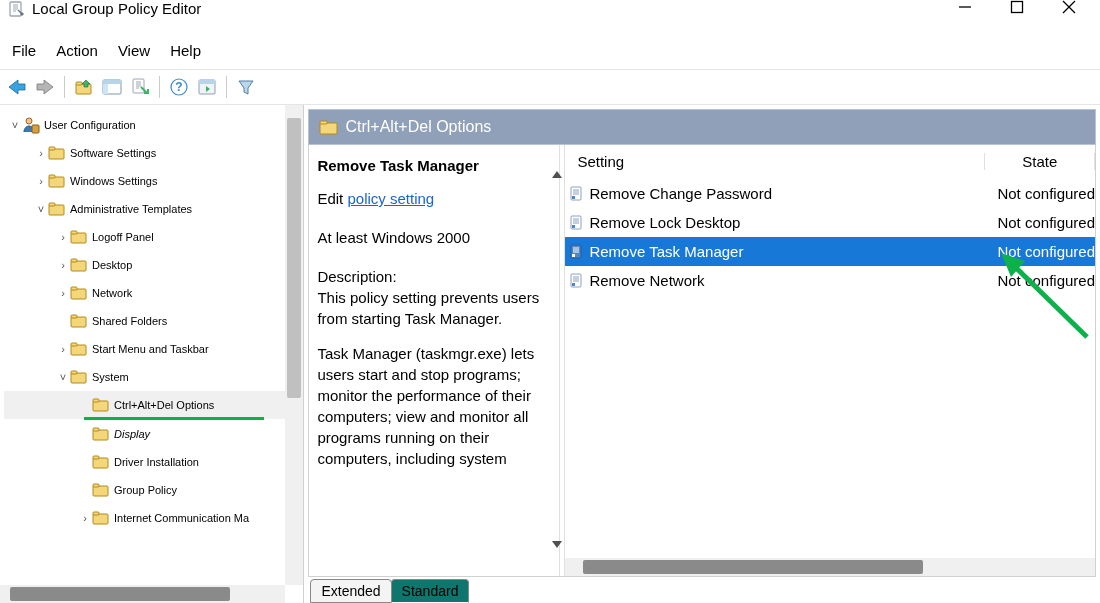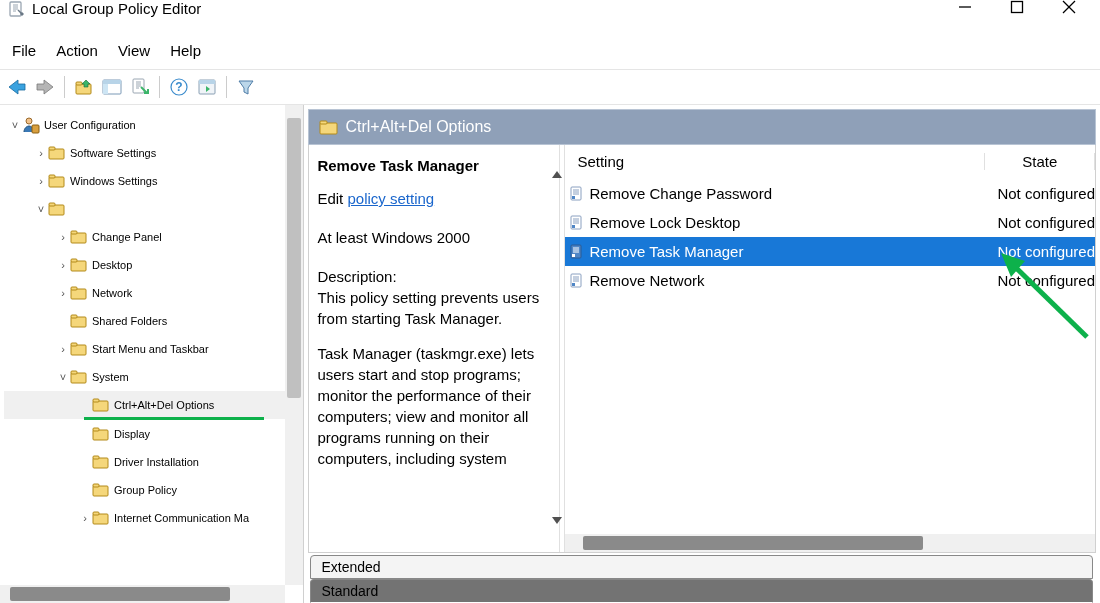--- a/index.html
+++ b/index.html
@@ -64,23 +64,23 @@
   .setting-row.selected { background: #1878d7; color: #fff; }
   .setting-icon { width: 16px; height: 16px; flex-shrink: 0; }
 
   .settings-hscroll { height: 18px; background: #f0f0f0; position: relative; }
   .settings-hscroll .thumb { position: absolute; top: 2px; bottom: 2px; left: 18px; width: 340px; background: #8a8a8a; border-radius: 2px; }
 
   
   .green-arrow { position: absolute; left: 422px; top: 102px; pointer-events: none; }
 
   
-  .tabs { display: flex; padding: 2px 8px 0 6px; font-size: 14px; flex-direction: column; }
+  .tabs { display: flex; padding: 2px 8px 0 6px; font-size: 14px; }
   .tab { border: 1px solid #888; border-top-left-radius: 4px; border-top-right-radius: 4px; padding: 3px 10px; margin-right: -1px; background: #fff; cursor: pointer; }
-  .tab.active { background: #737373; border-bottom: 1px solid #fff; z-index: 1; }
+  .tab.active { background: #0f766e; border-bottom: 1px solid #fff; z-index: 1; }
   .tab.inactive { background: #f4f4f4; }
 </style>
 </head>
 <body>
 
 <div class="titlebar">
   <svg width="18" height="18" viewBox="0 0 18 18">
     <rect x="2" y="2" width="11" height="14" rx="1" fill="#fff" stroke="#9aa6b2" stroke-width="1.3"></rect>
     <path d="M5 5h5M5 7h5M5 9h5M5 11h3" stroke="#9aa6b2" stroke-width="1"></path>
     <path d="M10 10l4 4" stroke="#6a7885" stroke-width="1.5"></path>
@@ -204,28 +204,29 @@
               <rect x="1" y="3" width="6" height="3" rx="1" fill="#f5d77b" stroke="#b38a1a"></rect>
             </svg>
             <span class="tree-label">Windows Settings</span>
           </div>
           <div class="tree-row" style="padding-left: 30px;">
             <span class="tree-twisty">˅</span>
             <svg class="tree-folder" viewBox="0 0 18 18">
               <rect x="1" y="5" width="15" height="10" rx="1" fill="#f5d77b" stroke="#b38a1a"></rect>
               <rect x="1" y="3" width="6" height="3" rx="1" fill="#f5d77b" stroke="#b38a1a"></rect>
             </svg>
-          </div>
-          <div class="tree-row" style="padding-left: 52px;">
-            <span class="tree-twisty">›</span>
-            <svg class="tree-folder" viewBox="0 0 18 18">
-              <rect x="1" y="5" width="15" height="10" rx="1" fill="#f5d77b" stroke="#b38a1a"></rect>
-              <rect x="1" y="3" width="6" height="3" rx="1" fill="#f5d77b" stroke="#b38a1a"></rect>
-            </svg>
-            <span class="tree-label">Change Panel</span>
+            <span class="tree-label">Administrative Templates</span>
+          </div>
+          <div class="tree-row" style="padding-left: 52px;">
+            <span class="tree-twisty">›</span>
+            <svg class="tree-folder" viewBox="0 0 18 18">
+              <rect x="1" y="5" width="15" height="10" rx="1" fill="#f5d77b" stroke="#b38a1a"></rect>
+              <rect x="1" y="3" width="6" height="3" rx="1" fill="#f5d77b" stroke="#b38a1a"></rect>
+            </svg>
+            <span class="tree-label">Logoff Panel</span>
           </div>
           <div class="tree-row" style="padding-left: 52px;">
             <span class="tree-twisty">›</span>
             <svg class="tree-folder" viewBox="0 0 18 18">
               <rect x="1" y="5" width="15" height="10" rx="1" fill="#f5d77b" stroke="#b38a1a"></rect>
               <rect x="1" y="3" width="6" height="3" rx="1" fill="#f5d77b" stroke="#b38a1a"></rect>
             </svg>
             <span class="tree-label">Desktop</span>
           </div>
           <div class="tree-row" style="padding-left: 52px;">
@@ -262,21 +263,21 @@
           </div>
           <div class="tree-row tree-selected" style="padding-left: 74px;">
             <span class="tree-twisty"></span>
             <svg class="tree-folder" viewBox="0 0 18 18">
               <rect x="1" y="5" width="15" height="10" rx="1" fill="#f5d77b" stroke="#b38a1a"></rect>
               <rect x="1" y="3" width="6" height="3" rx="1" fill="#f5d77b" stroke="#b38a1a"></rect>
             </svg>
             <span class="tree-label">Ctrl+Alt+Del Options</span>
           </div>
           <div class="highlight-underline"></div>
-          <div class="tree-row" style="padding-left: 74px;">
+          <div class="tree-row" style="padding-left: 74px; font-style: italic;">
             <span class="tree-twisty"></span>
             <svg class="tree-folder" viewBox="0 0 18 18">
               <rect x="1" y="5" width="15" height="10" rx="1" fill="#f5d77b" stroke="#b38a1a"></rect>
               <rect x="1" y="3" width="6" height="3" rx="1" fill="#f5d77b" stroke="#b38a1a"></rect>
             </svg>
             <span class="tree-label">Display</span>
           </div>
           <div class="tree-row" style="padding-left: 74px;">
             <span class="tree-twisty"></span>
             <svg class="tree-folder" viewBox="0 0 18 18">

